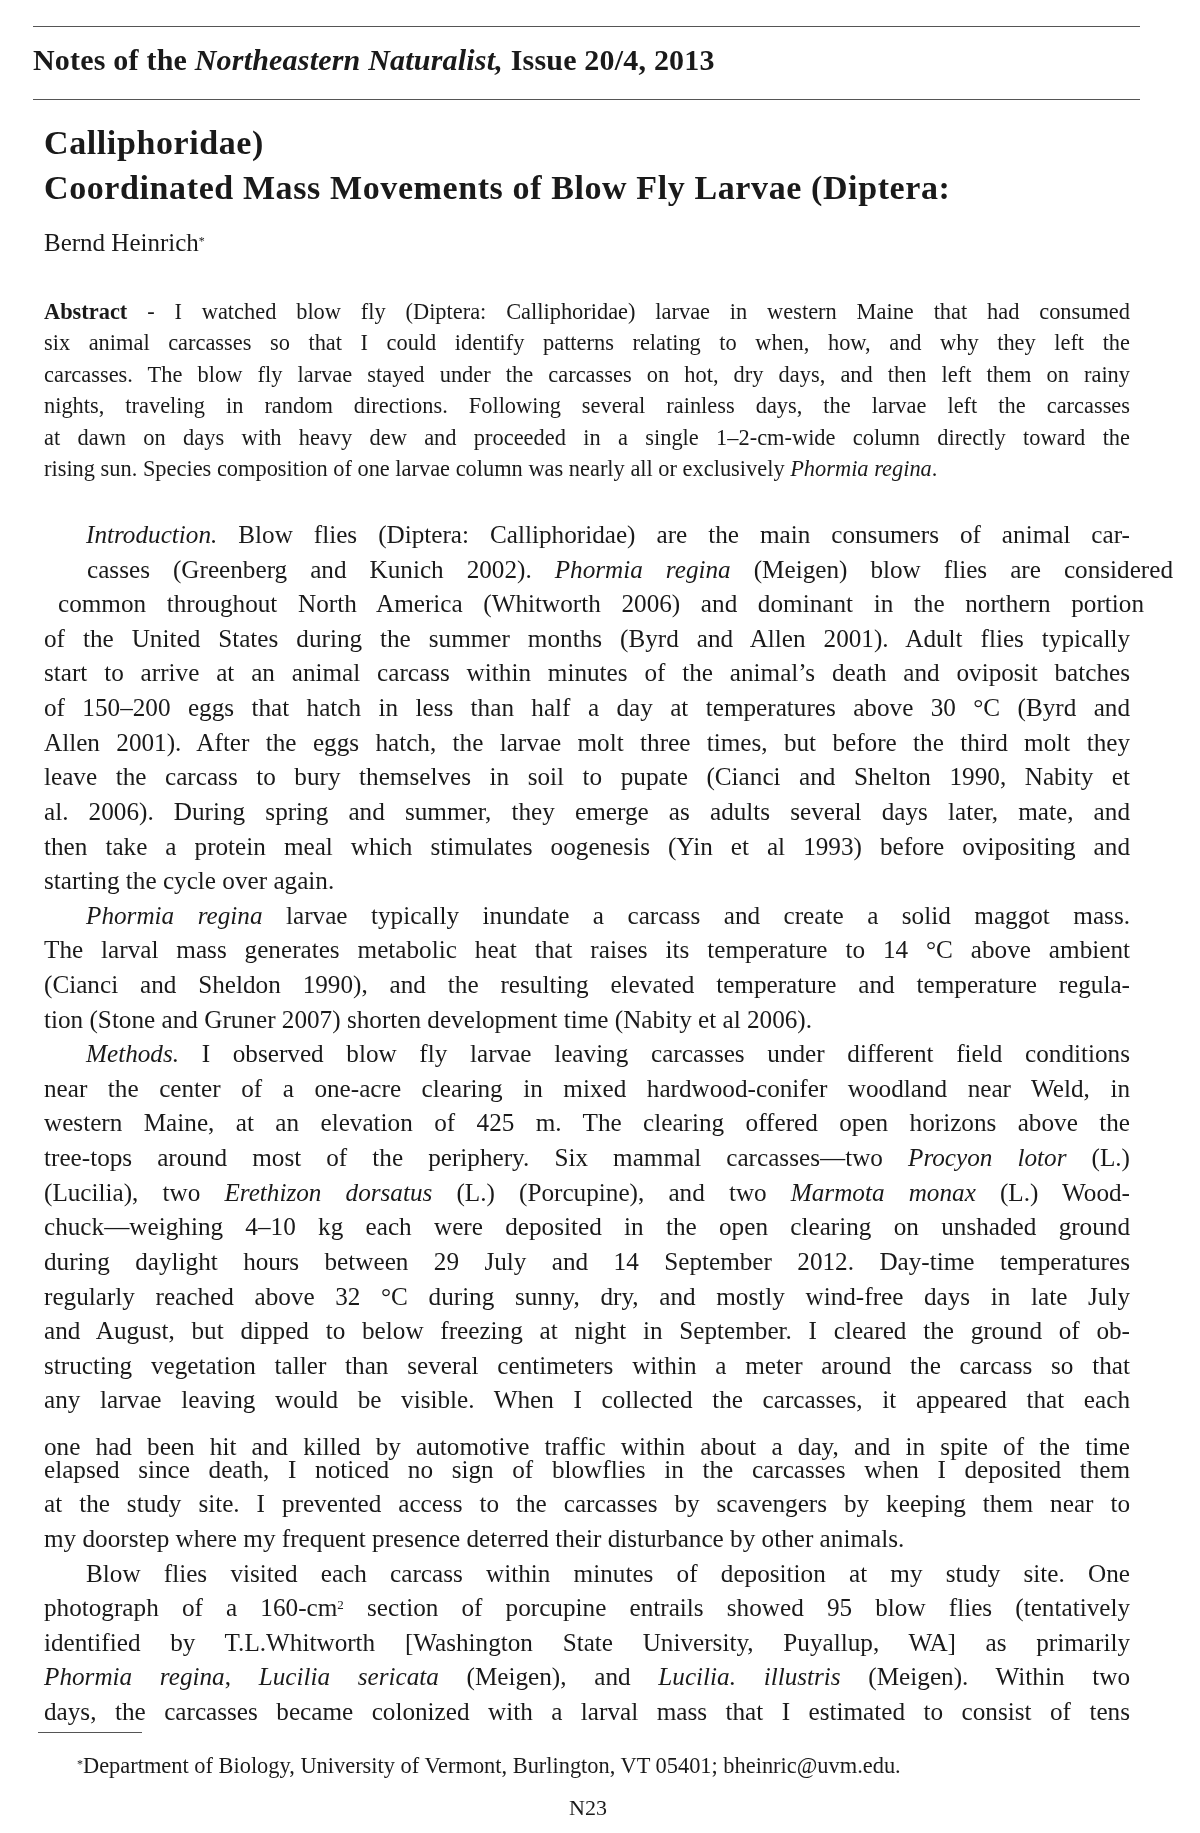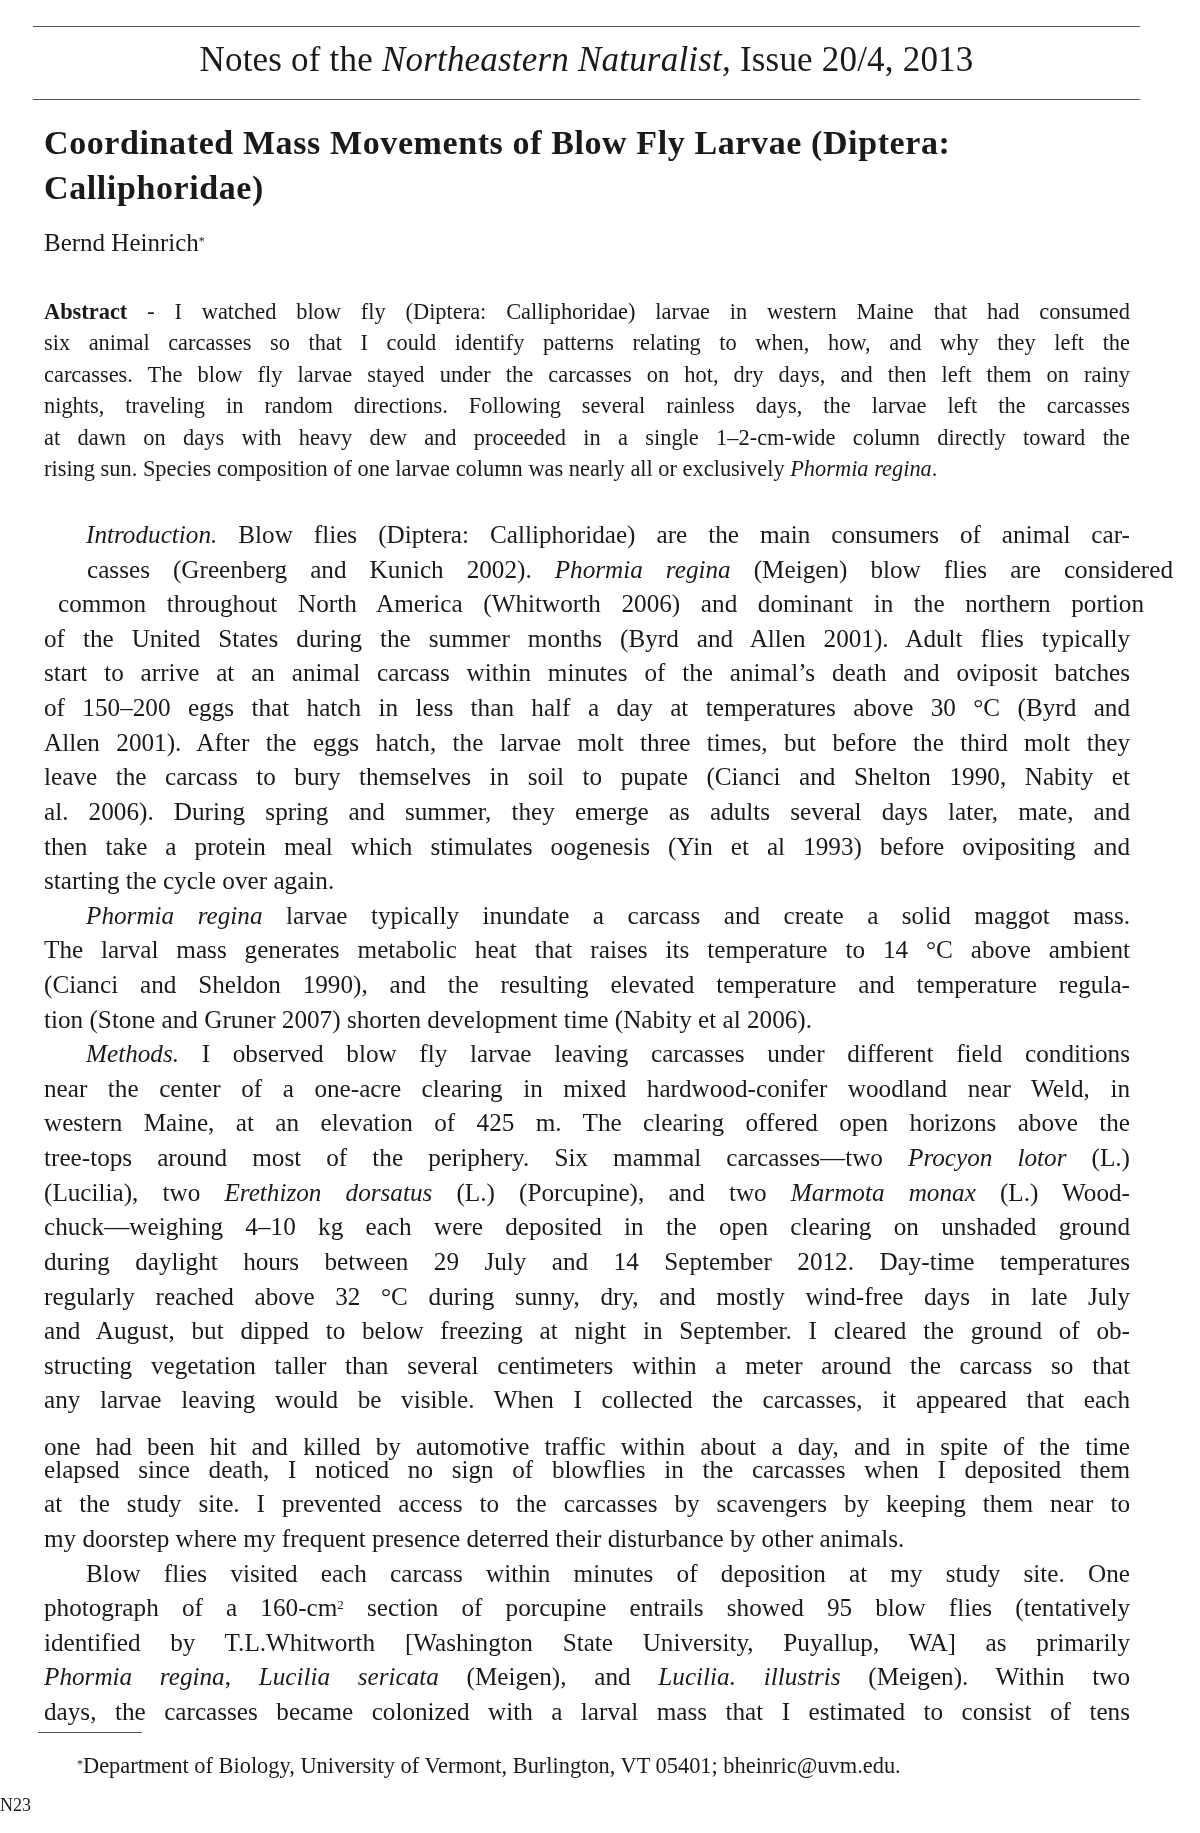--- a/index.html
+++ b/index.html
@@ -1,46 +1,46 @@
 <!DOCTYPE html>
 <html><head>
 <meta charset="utf-8">
 <style>
   html, body { margin: 0; padding: 0; background: #ffffff; }
   body { width: 1200px; height: 1833px; position: relative; overflow: hidden;
          font-family: "Liberation Serif", "DejaVu Serif", serif; color: #1a1a1a; }
   .rule { position: absolute; height: 0; border-top: 1.5px solid #555; }
-  .header { position: absolute; left: 33px; width: 1107px; top: 40px; text-align: center;
-            font-weight: normal; font-size: 35px; line-height: 40px; letter-spacing: 0.2px; }
+  .header { position: absolute; left: 33px; width: 1107px; top: 40px; 
+            font-weight: bold; font-size: 30px; line-height: 40px; letter-spacing: 0.2px; }
   .title { position: absolute; left: 44px; width: 1090px; top: 120px;
            font-weight: bold; font-size: 34px; line-height: 45px; letter-spacing: 0.6px; }
   .author { position: absolute; left: 44px; top: 228px; font-size: 25px; line-height: 30px; }
   .author sup, .footnote sup { font-size: 12px; vertical-align: top; position: relative; top: -2px; }
   .line { position: absolute; left: 44px; width: 1086px; white-space: nowrap;
           text-align: justify; text-align-last: justify; }
   .line.last { text-align-last: left; }
   .line.indent { left: 86px; width: 1044px; }
   .abs { font-size: 22.4px; line-height: 31.5px; }
   .bod { font-size: 25.2px; line-height: 34.6px; }
   .footnote { position: absolute; left: 44px; top: 1752px; font-size: 22.4px; line-height: 28px; white-space: nowrap; margin-left: 33px; }
-  .pagenum { position: absolute; left: 0; width: 1176px; top: 1795px; font-size: 18px; }
+  .pagenum { position: absolute; left: 0; width: 1176px; top: 1795px; text-align: center; font-size: 22px; }
   i { font-style: italic; }
   b { font-weight: bold; }
   sup.sq { font-size: 13px; vertical-align: top; position: relative; top: -3px; }
 </style>
 </head>
 <body>
 
 <div class="rule" style="left:33px;width:1107px;top:26px;"></div>
 <div class="header"><span>Notes of the </span><i>Northeastern Naturalist,</i><span> Issue 20/4, 2013</span></div>
 <div class="rule" style="left:33px;width:1107px;top:99px;"></div>
 
 <div class="title">
+  <div>Calliphoridae)</div>
   <div>Coordinated Mass Movements of Blow Fly Larvae (Diptera:</div>
-  <div>Calliphoridae)</div>
 </div>
 
 <div class="author"><span>Bernd Heinrich</span><sup>*</sup></div>
 
 <div>
   <div class="line abs" style="top: 296px; white-space: normal; height: 31.5px; overflow: visible;"><b>Abstract</b><span> - I watched blow fly (Diptera: Calliphoridae) larvae in western Maine that had consumed</span></div>
   <div class="line abs" style="top: 327px; white-space: normal; height: 31.5px; overflow: visible;">six animal carcasses so that I could identify patterns relating to when, how, and why they left the</div>
   <div class="line abs" style="top: 359px; white-space: normal; height: 31.5px; overflow: visible;">carcasses. The blow fly larvae stayed under the carcasses on hot, dry days, and then left them on rainy</div>
   <div class="line abs" style="top: 390px; white-space: normal; height: 31.5px; overflow: visible;">nights, traveling in random directions. Following several rainless days, the larvae left the carcasses</div>
   <div class="line abs" style="top: 422px; white-space: normal; height: 31.5px; overflow: visible;">at dawn on days with heavy dew and proceeded in a single 1–2-cm-wide column directly toward the</div>

